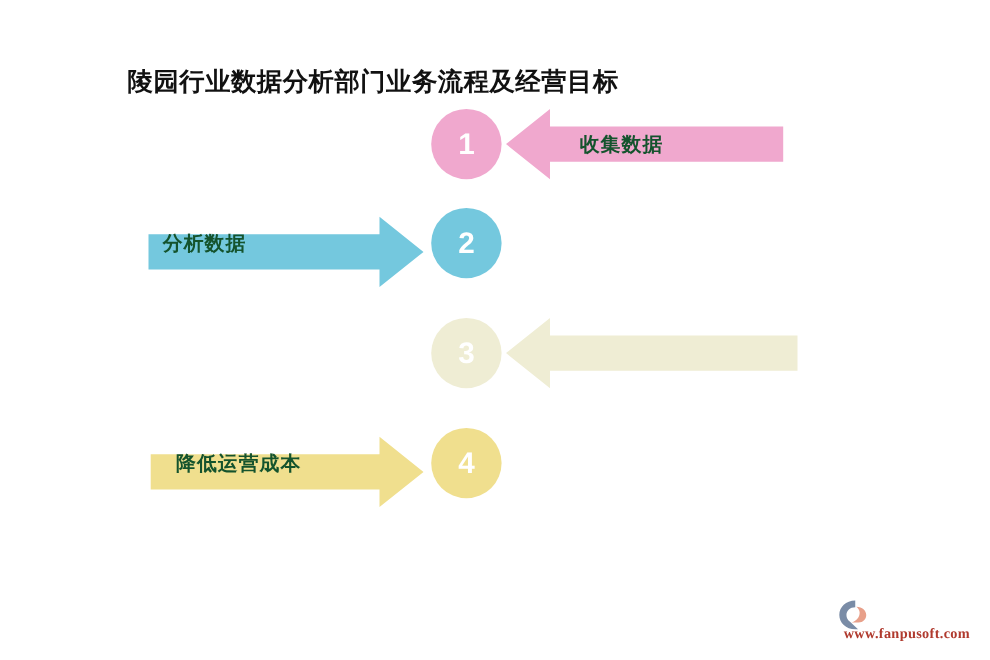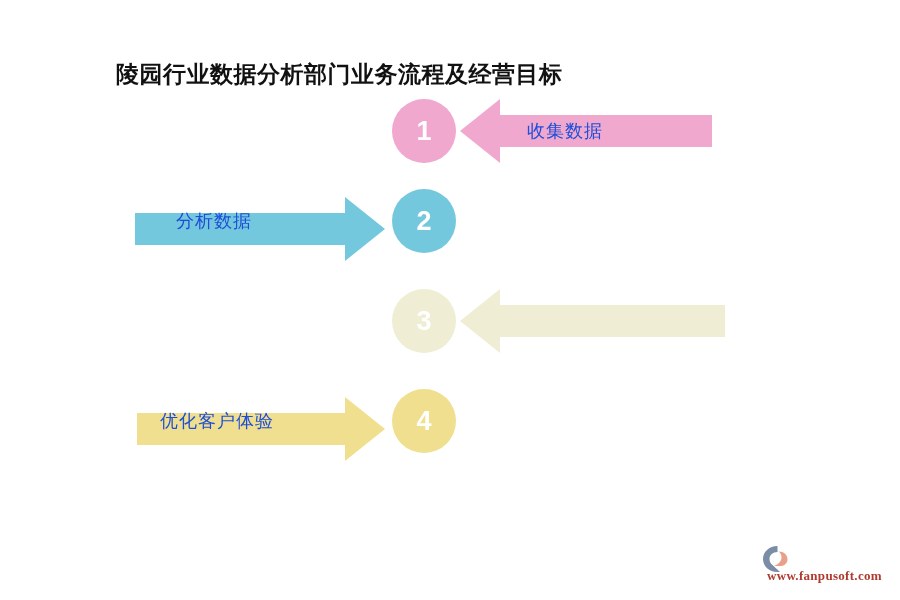--- a/index.html
+++ b/index.html
@@ -63,44 +63,44 @@
 
   .arrow-svg {
     position: absolute;
     top: 0;
     left: 0;
     overflow: visible;
   }
 
   .arrow-label {
     position: absolute;
-    color: #1d4ed8;
+    color: #14532d;
     font-size: 18px;
-    font-weight: normal;
+    font-weight: bold;
     white-space: nowrap;
     line-height: 32px;
     letter-spacing: 1px;
   }
 
   
   #row-1 { top: 99px; }
   #row-2 { top: 189px; }
   #row-3 { top: 289px; }
   #row-4 { top: 389px; }
 
   #row-1 .step-circle { top: 0px; }
   #row-2 .step-circle { top: 0px; }
   #row-3 .step-circle { top: 0px; }
   #row-4 .step-circle { top: 0px; }
 
   
   #row-1 .arrow-label { left: 527px; top: 16px; }
   #row-3 .arrow-label { left: 505px; top: 16px; }
   
-  #row-2 .arrow-label { left: 176px; top: 16px; }
+  #row-2 .arrow-label { left: 148px; top: 16px; }
   #row-4 .arrow-label { left: 160px; top: 16px; }
 
   
   #logo {
     position: absolute;
     left: 762px;
     top: 541px;
     width: 130px;
     height: 48px;
   }
@@ -170,21 +170,21 @@
     </div>
   </div>
 
   <div class="flow-row" id="row-4">
     <svg class="arrow-svg" width="900" height="80" viewBox="0 0 900 80">
       <polygon id="arrow-shape-4" points="385,40 345,8 345,24 137,24 137,56 345,56 345,72" fill="#F0DF8E"></polygon>
     </svg>
     <div class="step-circle" id="circle-4" style="background: rgb(240, 223, 142);">
       <span class="step-number">4</span>
     </div>
-    <div class="arrow-label">优化客户体验</div>
+    <div class="arrow-label">降低运营成本</div>
   </div>
 
   <div id="logo">
     <svg id="logo-mark" viewBox="0 0 30 28">
       <path id="logo-ring" d="M15.5 1 C7 1 1 7 1 14 C1 21 7 27 15.5 27 L18 27 L11 20.5 C8.5 18.5 7.5 16.5 7.5 14 C7.5 10.2 10.8 7 15.5 7 Z" fill="#7A8CA6"></path>
       <path id="logo-swoosh" d="M16.5 6.5 C22 6.5 25.5 10 25.5 14.2 C25.5 18 22.5 21 18.5 21 L12 21 C16.5 19.5 19.5 16 19.5 12 C19.5 9.8 18.3 7.8 16.5 6.5 Z" fill="#E8A08A"></path>
     </svg>
     <div id="logo-url" style="color: rgb(176, 58, 46); text-align: right;">www.fanpusoft.com</div>
   </div>
 

